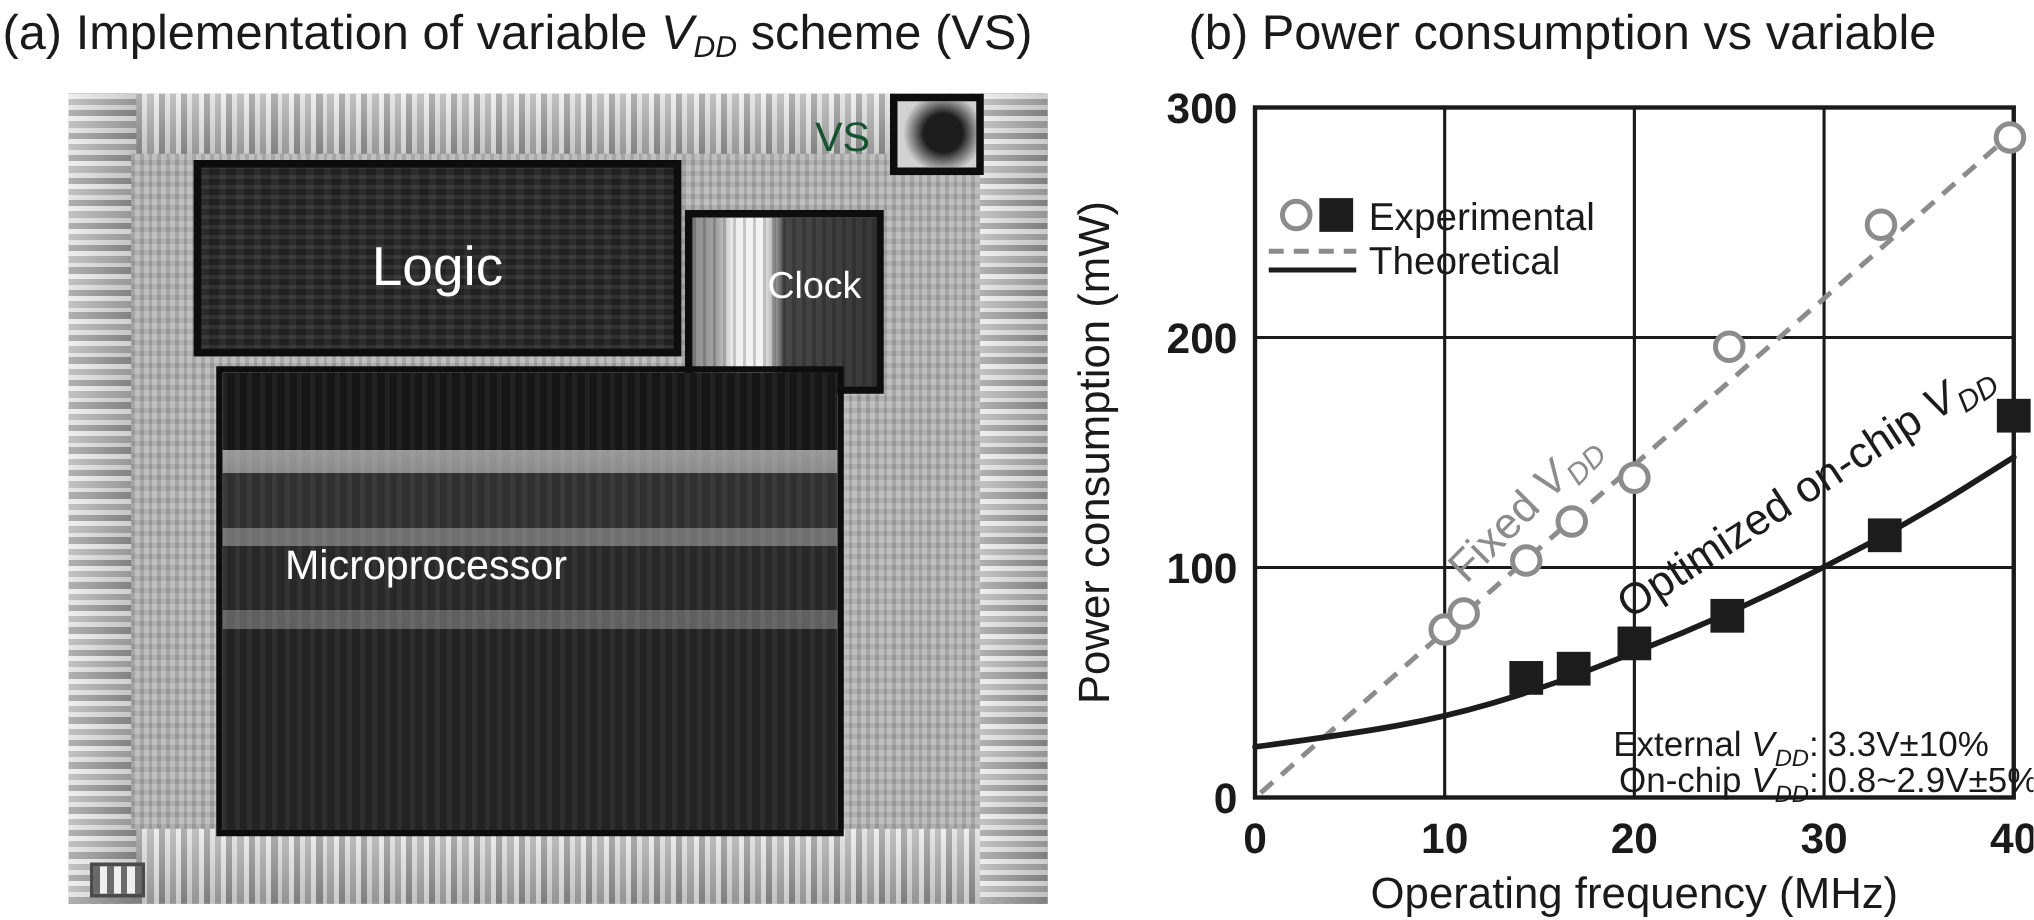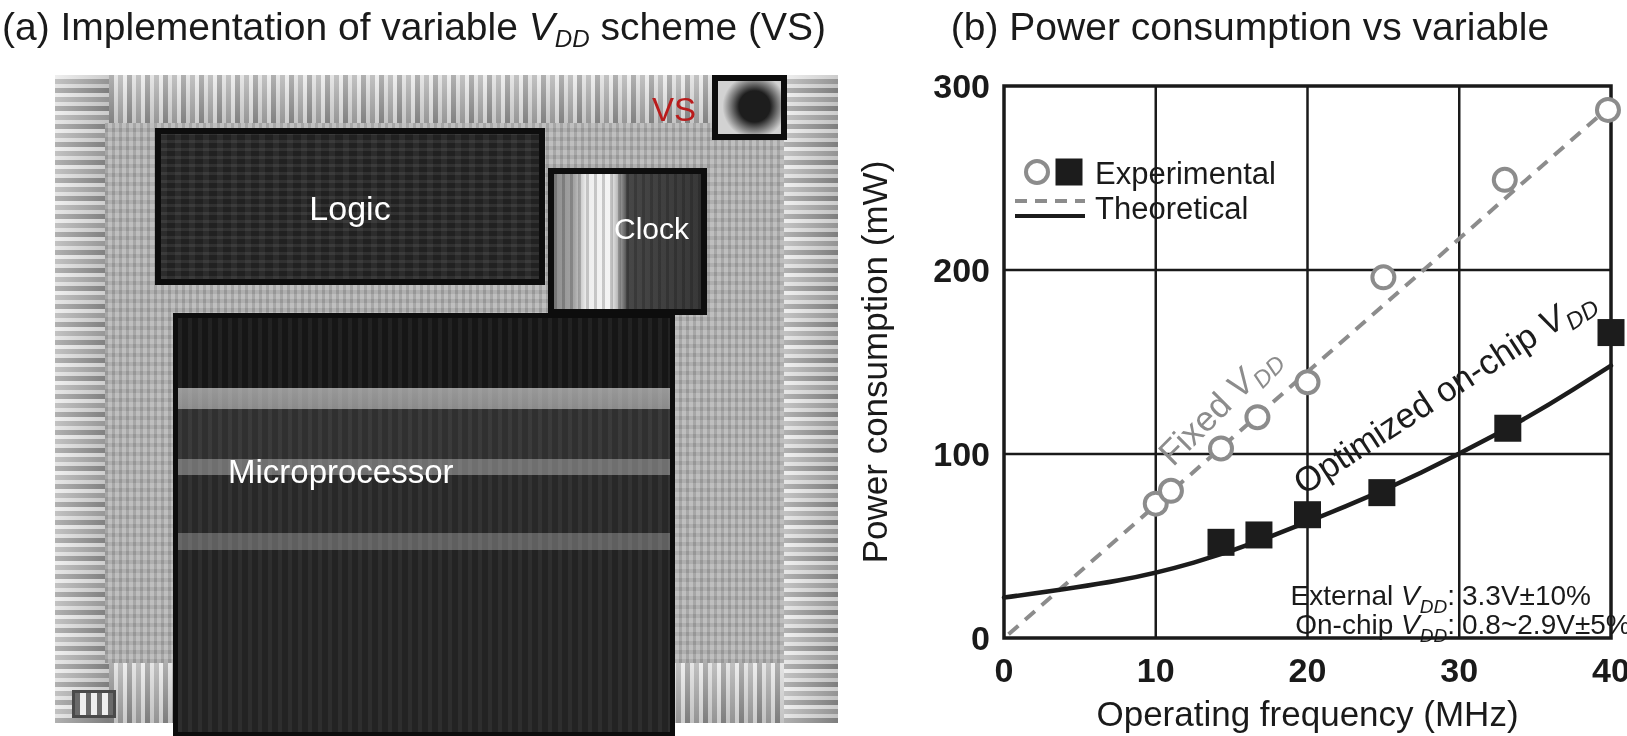--- a/index.html
+++ b/index.html
@@ -28,32 +28,32 @@
        repeating-linear-gradient(90deg, rgba(0,0,0,.10) 0 3px, rgba(255,255,255,.08) 3px 7px),
        repeating-linear-gradient(0deg, rgba(0,0,0,.08) 0 4px, rgba(255,255,255,.05) 4px 9px),
        #b6b6b6;}
   .blk{position:absolute;box-sizing:border-box;}
   #blk-logic{left:100px;top:53px;width:390px;height:157px;border:6px solid #0d0d0d;
      background:repeating-linear-gradient(0deg, rgba(255,255,255,.07) 0 3px, transparent 3px 8px),
                 repeating-linear-gradient(90deg, rgba(255,255,255,.05) 0 6px, transparent 6px 14px), #212121;}
   #blk-clock{left:493px;top:93px;width:159px;height:147px;border:6px solid #0d0d0d;
      background:repeating-linear-gradient(90deg, rgba(0,0,0,.18) 0 3px, transparent 3px 8px),
        linear-gradient(90deg,#8d8d8d 0%,#a5a5a5 14%,#eeeeee 22%,#f4f4f4 38%,#bdbdbd 43%,#474747 50%,#383838 100%);}
-  #blk-micro{left:118px;top:218px;width:502px;height:424px;border:5px solid #0d0d0d;
+  #blk-micro{left:118px;top:218px;width:502px;height:376px;border:5px solid #0d0d0d;
      background:repeating-linear-gradient(90deg, rgba(255,255,255,.05) 0 4px, transparent 4px 10px),
-       linear-gradient(180deg,#161616 0%,#161616 17%,#989898 17%,#8a8a8a 22%,#303030 22%,#303030 34%,#6f6f6f 34%,#6f6f6f 38%,#282828 38%,#282828 52%,#5f5f5f 52%,#5f5f5f 56%,#232323 56%,#232323 100%);margin-top:20px;}
+       linear-gradient(180deg,#161616 0%,#161616 17%,#989898 17%,#8a8a8a 22%,#303030 22%,#303030 34%,#6f6f6f 34%,#6f6f6f 38%,#282828 38%,#282828 52%,#5f5f5f 52%,#5f5f5f 56%,#232323 56%,#232323 100%);}
   #blk-vs{left:657px;top:0;width:75px;height:65px;border:6px solid #0d0d0d;
      background:radial-gradient(circle at 58% 48%, #1d1d1d 0 34%, rgba(30,30,30,.55) 50%, transparent 70%),#d2d2d2;}
   #pad-marker{left:17px;top:615px;width:44px;height:28px;border:3px solid #4a4a4a;
      background:repeating-linear-gradient(90deg,#6a6a6a 0 5px,#efefef 5px 11px);}
   .blk-label{position:absolute;color:#ffffff;white-space:nowrap;}
-  #label-logic{left:0;right:0;top:55px;text-align:center;font-size:34px;}
+  #label-logic{left:0;right:0;top:55px;text-align:center;font-size:44px;}
   #label-clock{left:60px;top:38px;font-size:30px;}
   #label-micro{left:50px;top:135px;font-size:33px;}
-  #label-vs{position:absolute;left:597px;top:16px;font-size:33px;color:#b91c1c;text-align:center;}
+  #label-vs{position:absolute;left:597px;top:16px;font-size:33px;color:#14532d;text-align:center;}
   
   #chart-wrap{position:absolute;left:847px;top:60px;width:780px;height:676px;}
 </style>
 </head>
 <body>
 <div id="fig">
 
   <div class="title" style="left:2px;top:5px;"><span>(a) Implementation of variable </span><i>V</i><span class="sub">DD</span><span> scheme (VS)</span></div>
 
   <div class="title" style="left:880px;top:5px;width:740px;text-align:center;">(b) Power consumption vs variable</div>

